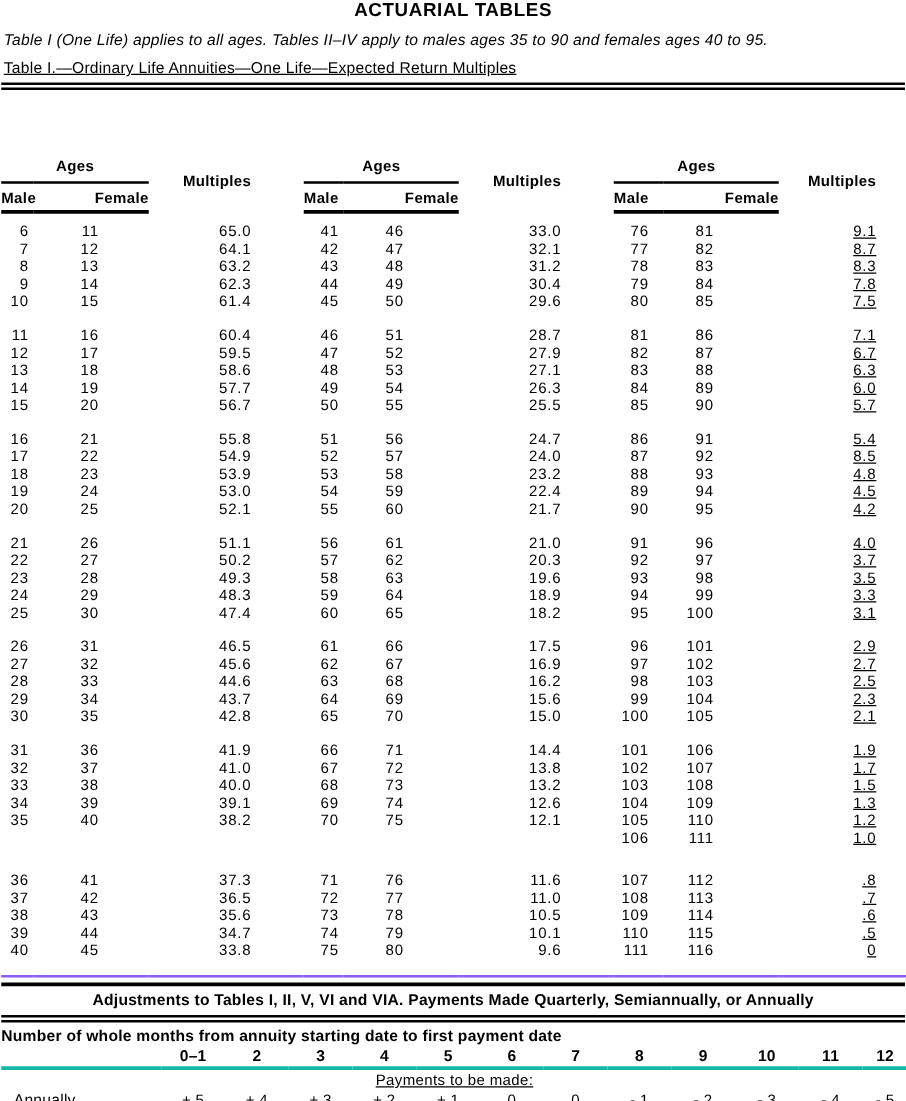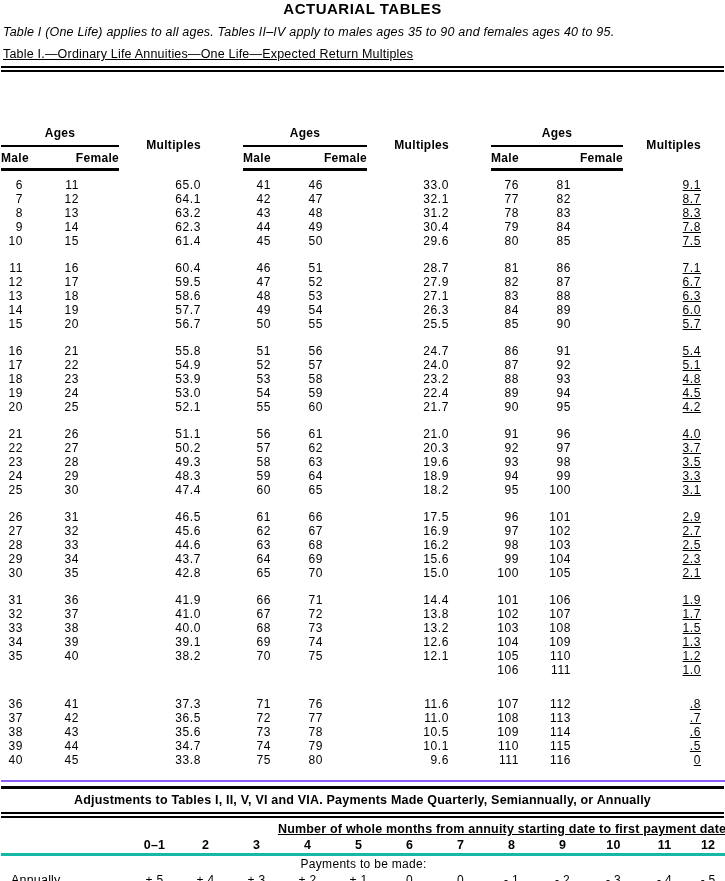--- a/index.html
+++ b/index.html
@@ -54,24 +54,24 @@
   table.main tr.sp.top td{height:7px;}
   table.main tr.sp.end td{height:13px;}
 
   
   .adj-box{margin-top:4px;border-top:3px solid #000;}
   .adj-title{
     text-align:center;font-weight:bold;font-size:12.5px;
     letter-spacing:.2px;padding:4px 0 5px 0;line-height:14px;
   }
   table.adj th{font-size:12.5px;font-weight:bold;padding:0;letter-spacing:.2px;}
-  th.months-h{text-align:right;height:18px;vertical-align:bottom;padding-top:4px;text-decoration:underline;}
+  th.months-h{text-align:left;height:18px;vertical-align:bottom;padding-top:4px;}
   tr.adj-cols th{height:17px;text-align:center;vertical-align:middle;border-bottom:3px solid #14b8a6;}
   td.section-lbl{font-size:12.5px;height:17px;padding:2px 0 0 0;text-align:left;letter-spacing:.2px;}
-  table.adj td{font-size:12px;height:16px;line-height:16px;padding:0;text-align:center;letter-spacing:.3px;}
+  table.adj td{font-size:12px;height:16px;line-height:16px;padding:0;text-align:center;letter-spacing:.3px;text-decoration:underline;}
   table.adj td.lbl{text-align:left;padding-left:10px;font-size:12.5px;letter-spacing:.2px;}
 </style>
 </head>
 <body>
 
 <div class="page">
 
   <div class="doc-title">ACTUARIAL TABLES</div>
   <div class="intro-line">Table I (One Life) applies to all ages. Tables II–IV apply to males ages 35 to 90 and females ages 40 to 95.</div>
   <div class="caption-line">Table I.—Ordinary Life Annuities—One Life—Expected Return Multiples</div>
@@ -241,21 +241,21 @@
         </tr>
         <tr>
           <td>17</td>
           <td>22</td>
           <td>54.9</td>
           <td>52</td>
           <td>57</td>
           <td>24.0</td>
           <td>87</td>
           <td>92</td>
-          <td>5.1</td>
+          <td>8.5</td>
         </tr>
         <tr>
           <td>18</td>
           <td>23</td>
           <td>53.9</td>
           <td>53</td>
           <td>58</td>
           <td>23.2</td>
           <td>88</td>
           <td>93</td>

